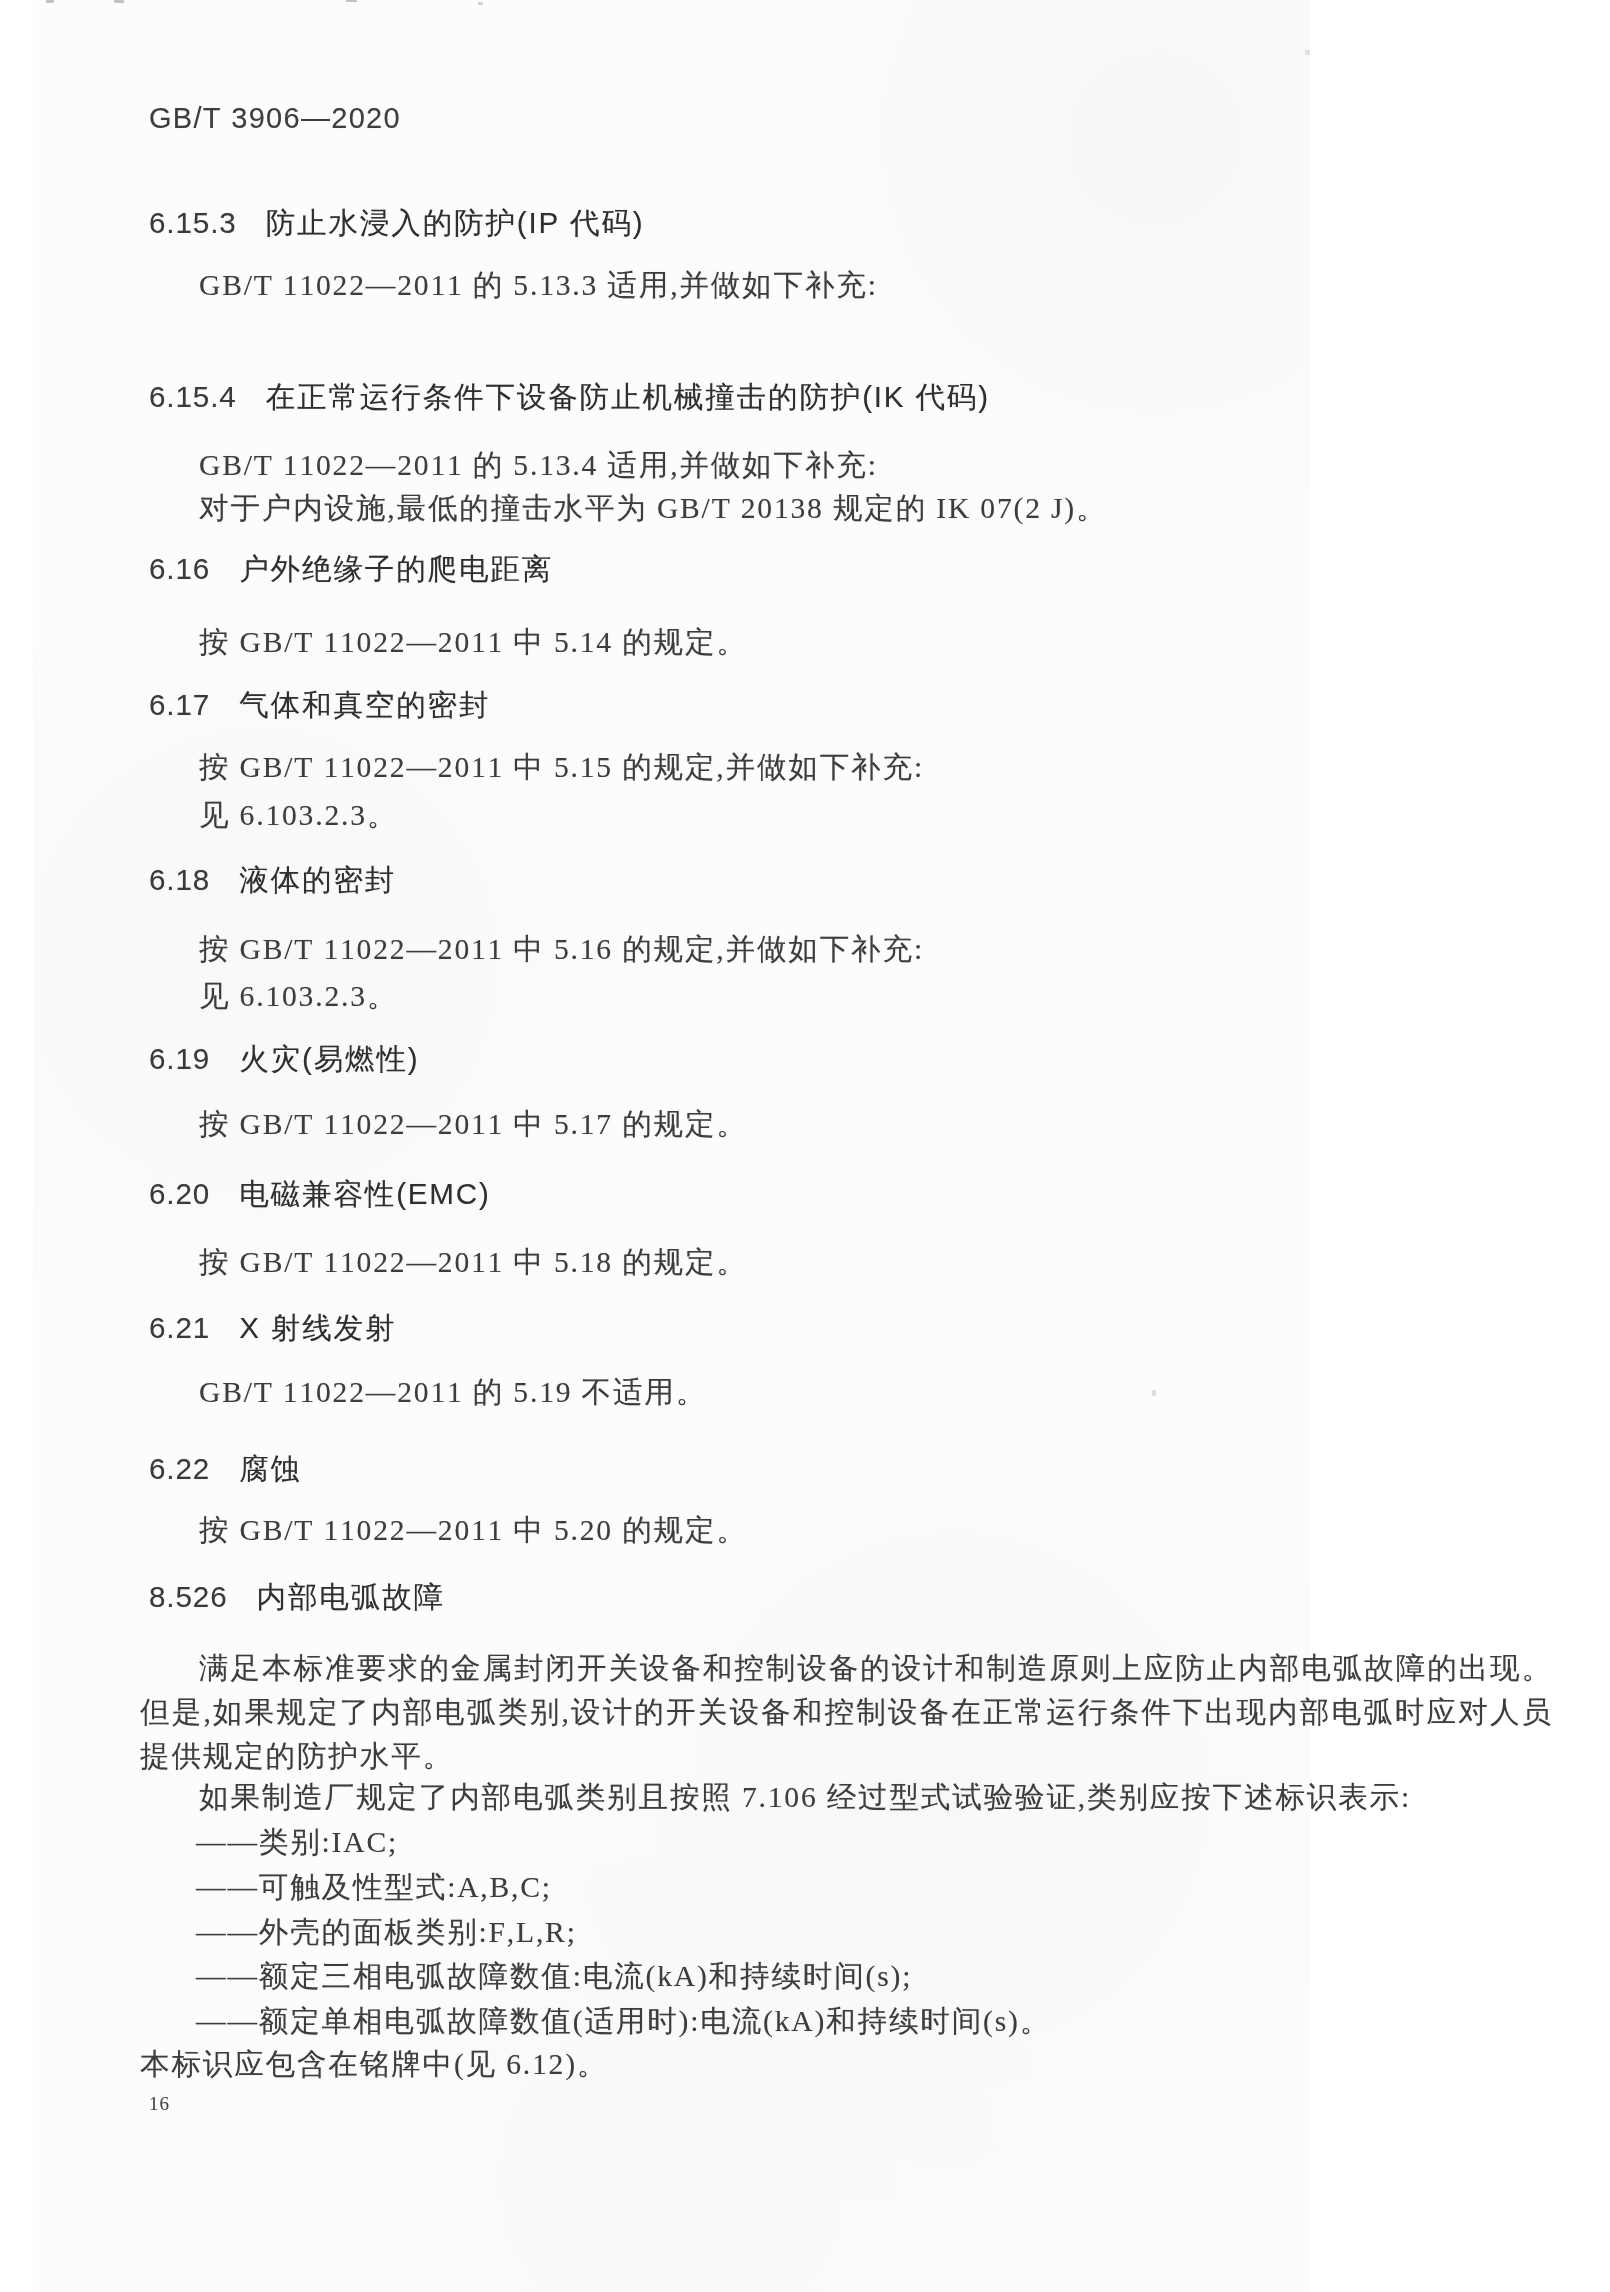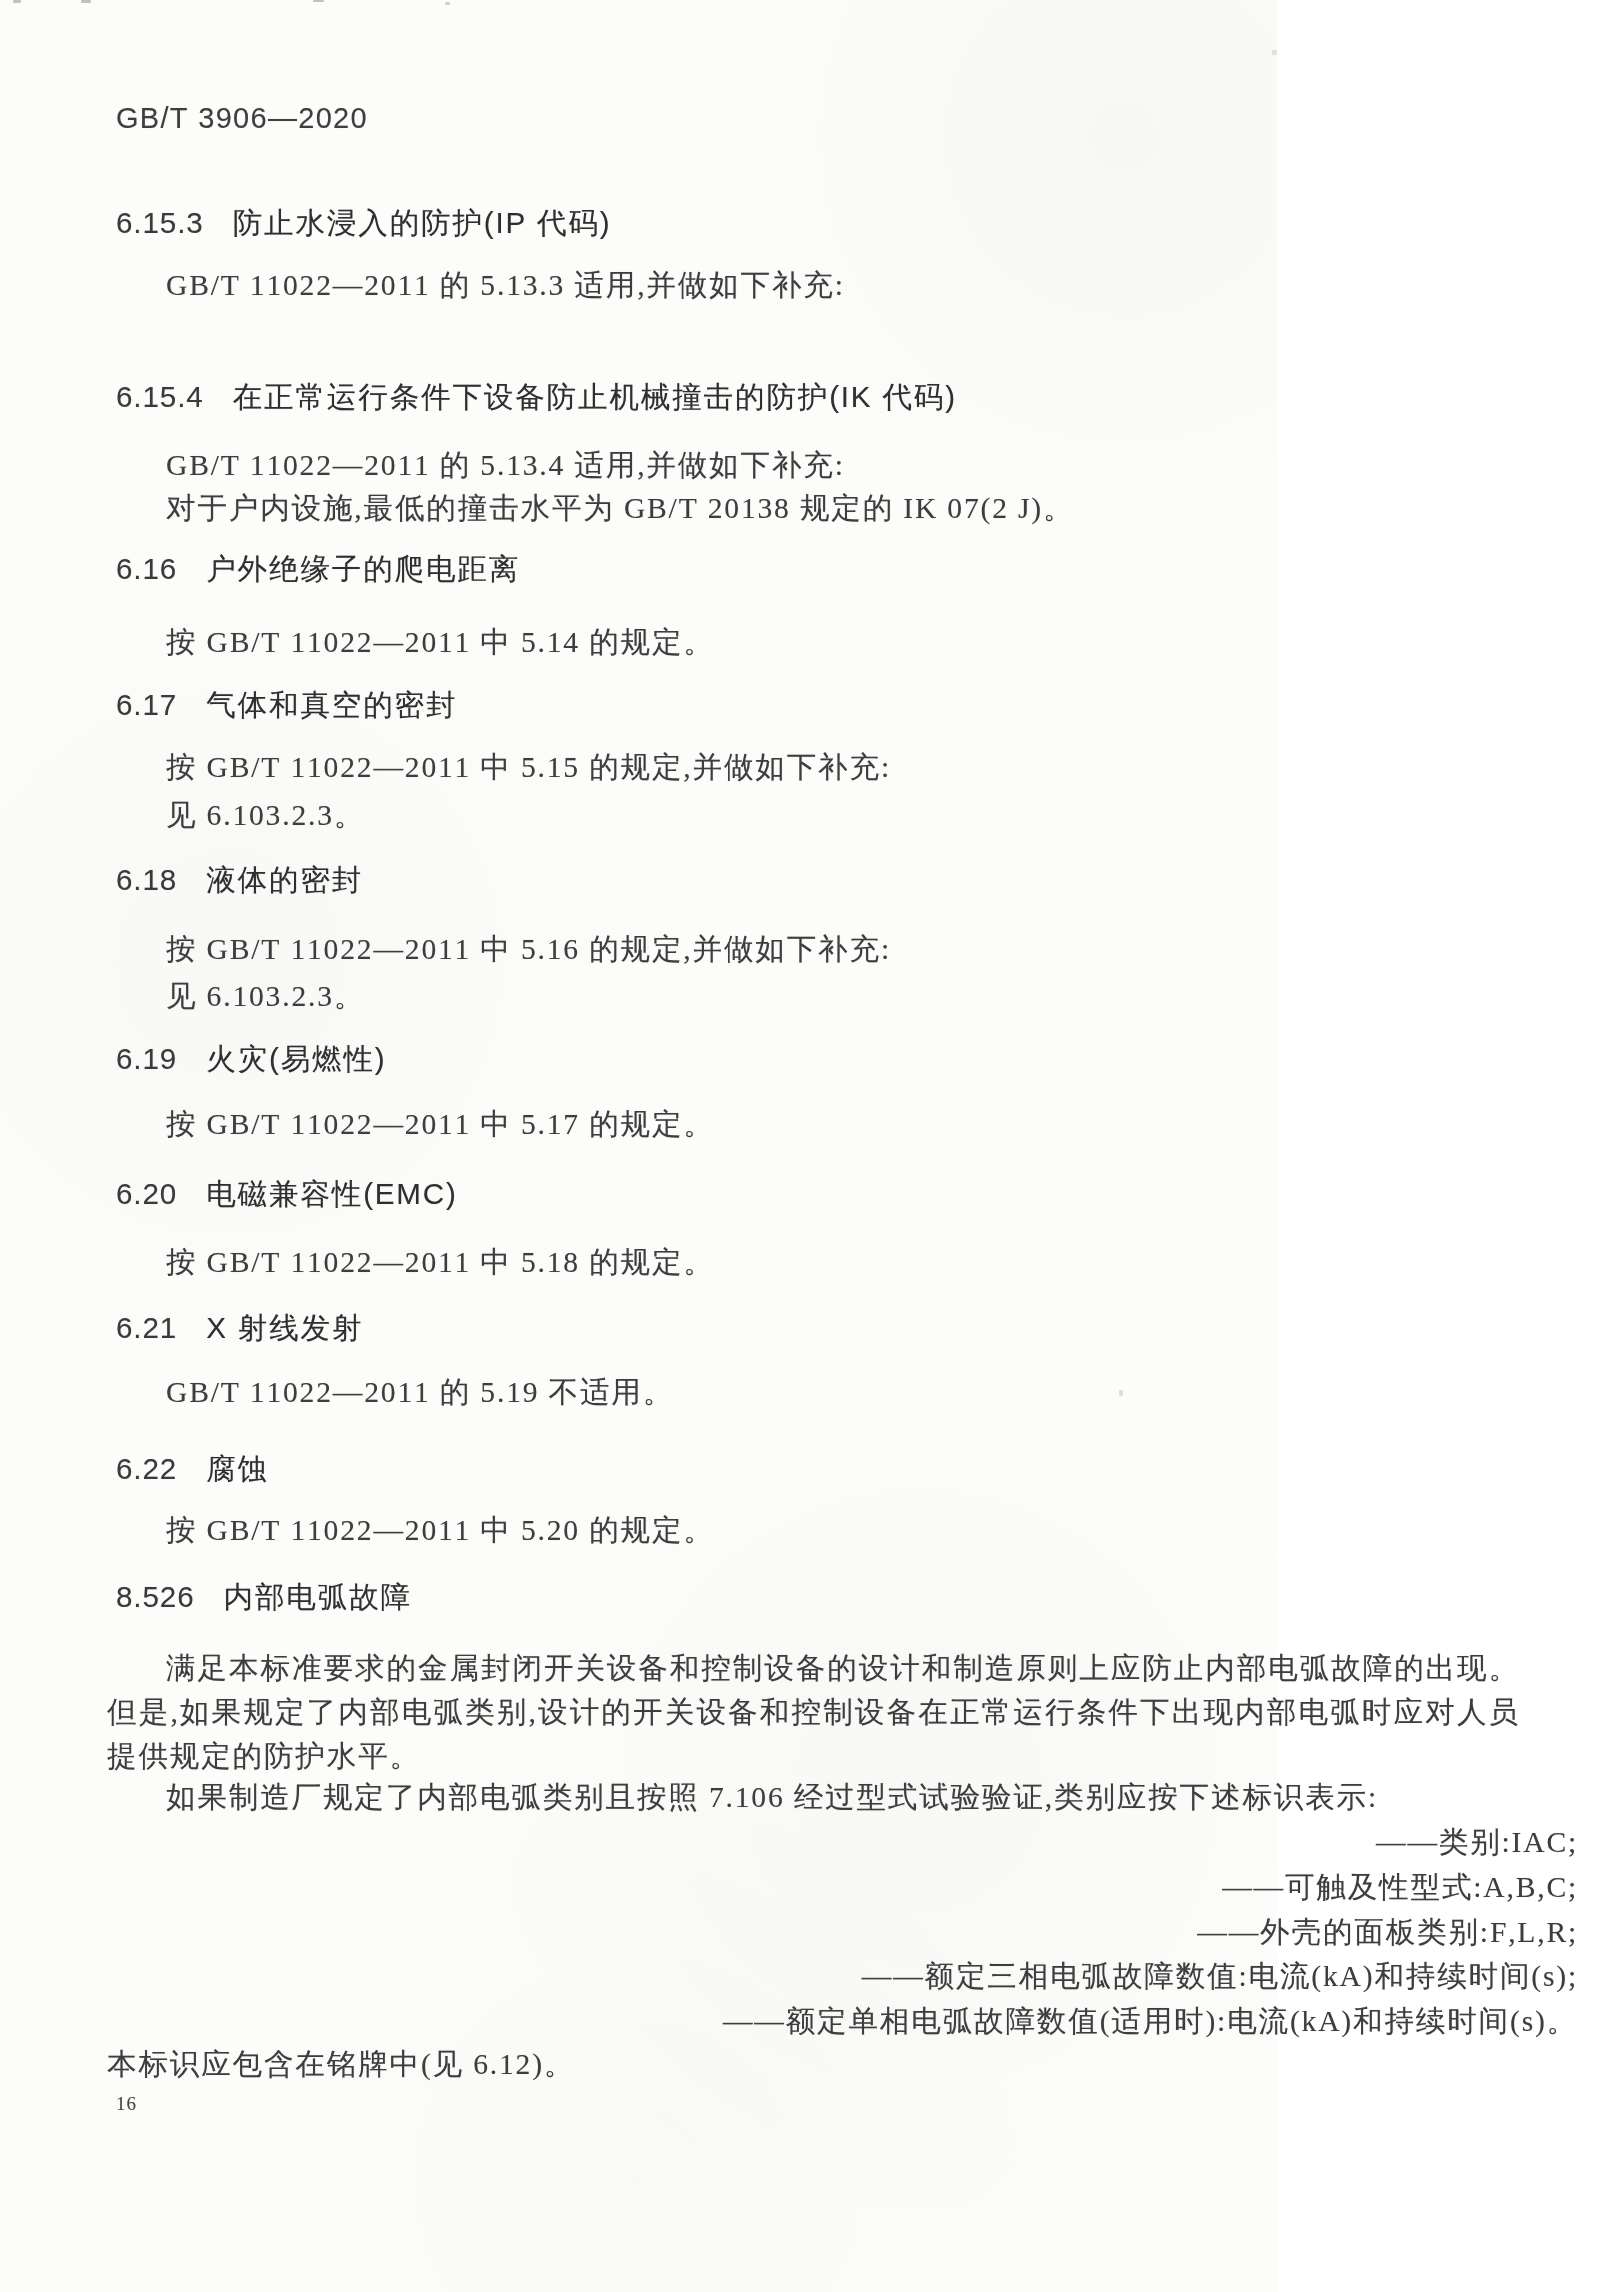--- a/index.html
+++ b/index.html
@@ -11,20 +11,21 @@
   .page{
     position:relative;
     width:1277px;height:2293px;
     background-color:#fcfcfa;
     background-image:
       radial-gradient(circle at 88% 6%, rgba(0,0,0,.018), transparent 18%),
       radial-gradient(circle at 18% 42%, rgba(0,0,0,.014), transparent 26%),
       radial-gradient(circle at 72% 78%, rgba(0,0,0,.014), transparent 24%),
       radial-gradient(circle at 50% 95%, rgba(0,0,0,.012), transparent 20%);
     font-kerning:none;
+    margin-left:33px;
   }
   
   .speck{position:absolute;background:#8f8f8f;opacity:.55;border-radius:0.9px;}
   .sp1{left:12.5px;top:0;width:8px;height:2.7px;}
   .sp2{left:81px;top:0;width:9.9px;height:2.7px;}
   .sp3{left:313px;top:0;width:10.7px;height:1.8px;}
   .sp4{left:445px;top:1.8px;width:5.4px;height:3.6px;opacity:.4;}
   .sp5{left:1272px;top:50px;width:4.5px;height:4.5px;opacity:.22;}
   .sp6{left:1119px;top:1390px;width:3.6px;height:6.3px;opacity:.28;}
 
@@ -48,21 +49,21 @@
     font-family:Liberation Serif, serif;
     font-size:29.6px;color:#3d3d3d;line-height:1.05;letter-spacing:1.8px;
     white-space:nowrap;padding-left:59px;
     text-shadow:0 0 0.9px rgba(80,80,80,.35);
   }
   .p.noindent{padding-left:0;}
   .flow{
     white-space:normal;padding-left:0;text-indent:59px;
     width:1413px;text-align:justify;line-height:44px;
   }
-  .list-item{padding-left:56px;text-align:right;}
+  .list-item{padding-left:56px;}
   .page-number{
     position:absolute;left:116px;top:2094px;
     font-family:"Liberation Serif","DejaVu Serif",serif;
     font-size:19px;color:#454545;line-height:1;letter-spacing:0.9px;
     text-shadow:0 0 0.9px rgba(80,80,80,.3);
   }
 </style>
 </head>
 <body>
 

